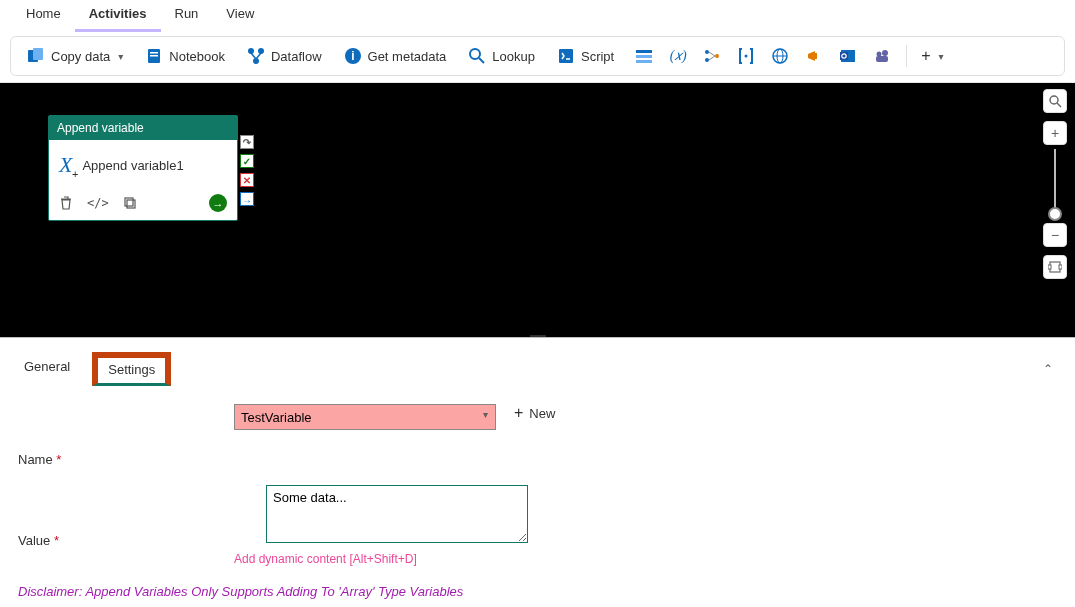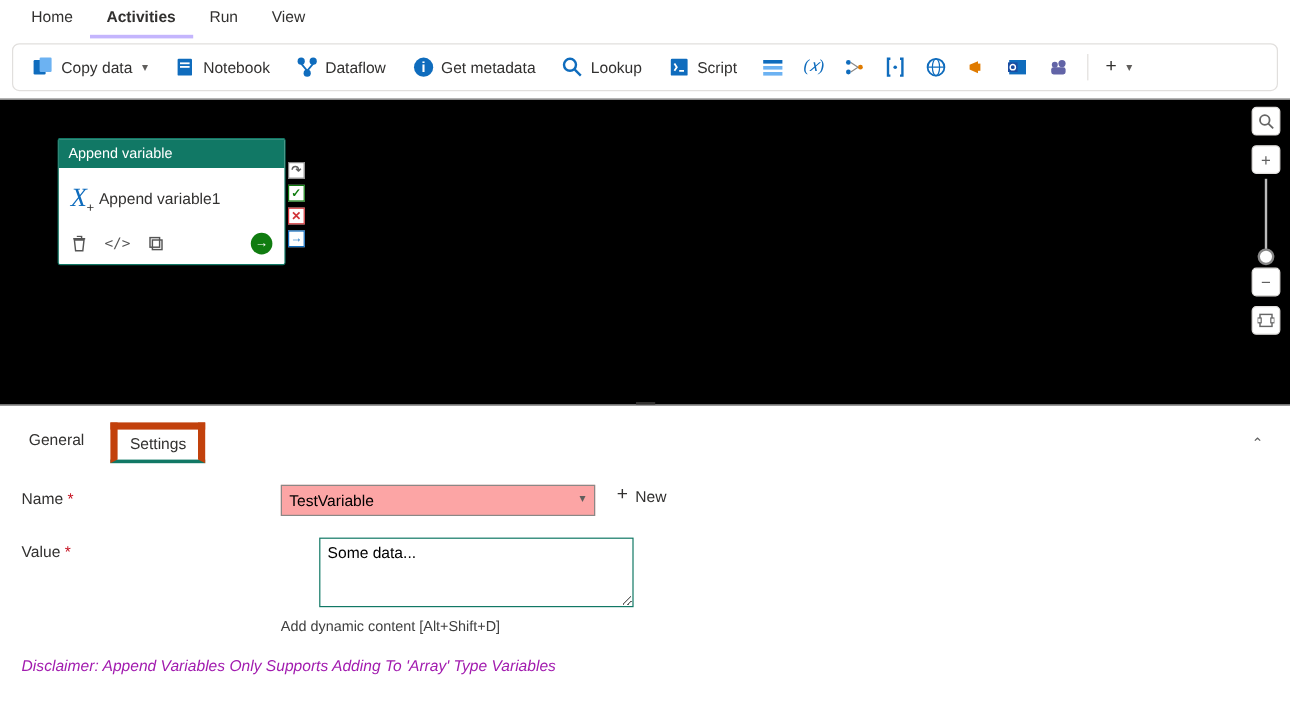--- a/index.html
+++ b/index.html
@@ -47,29 +47,29 @@
 
 .panel { padding: 8px 18px 18px; }
 .panel-tabs { display:flex; align-items:center; gap:16px; position:relative; padding-top:6px; border-bottom: none; }
 .panel-tabs .ptab { padding:6px 6px 8px; cursor:pointer; border-bottom:3px solid transparent; }
 .panel-tabs .ptab.highlight { border:6px solid #c2410c; padding:4px 10px 6px; }
 .panel-tabs .ptab.active { border-bottom:3px solid #117865; font-weight:400; }
 .panel-tabs .collapse { margin-left:auto; color:#616161; cursor:pointer; font-size:12px; padding:4px; }
 
 .form { margin-top:18px; }
 .form-row { display:flex; align-items:flex-start; margin-bottom:18px; }
-.form-label { width:216px; font-size:13px; padding-top:4px; }
+.form-label { width:216px; font-size:13px; padding-top:4px;margin-top:44px; }
 .req { color:#c50f1f; }
 .select-wrap { position:relative; }
 select { width:262px; height:26px; border:1px solid #8a8886; background:#fca5a5; padding:0 22px 0 6px; font-size:13px; appearance:none; }
 .sel-chev { position:absolute; right:8px; top:5px; font-size:10px; color:#605e5c; pointer-events:none; }
 .new-btn { display:flex; align-items:center; gap:6px; margin-left:18px; cursor:pointer; }
 .new-btn .plus { font-size:16px; color:#323130; }
 textarea { width:262px; height:58px; border:1.5px solid #117865; resize:both; padding:4px 6px; font-family:inherit; font-size:13px;margin-left:32px; }
-.dynlink { color:#404040; font-size:12px; margin-top:6px; cursor:pointer; }
+.dynlink { color:#ec4899; font-size:12px; margin-top:6px; cursor:pointer; }
 .disclaimer { font-style:italic; color:#a21caf; font-size:13px; margin-top:6px; }
 
 svg { display:block; }
 </style>
 </head>
 <body>
 
 <div class="top-tabs">
   <div class="tab">Home</div>
   <div class="tab active">Activities</div>

